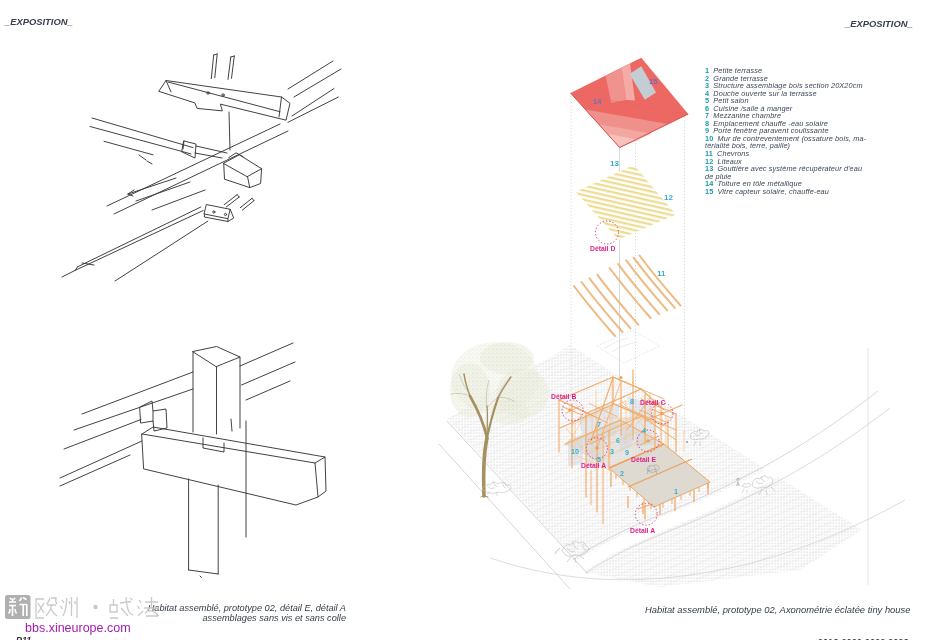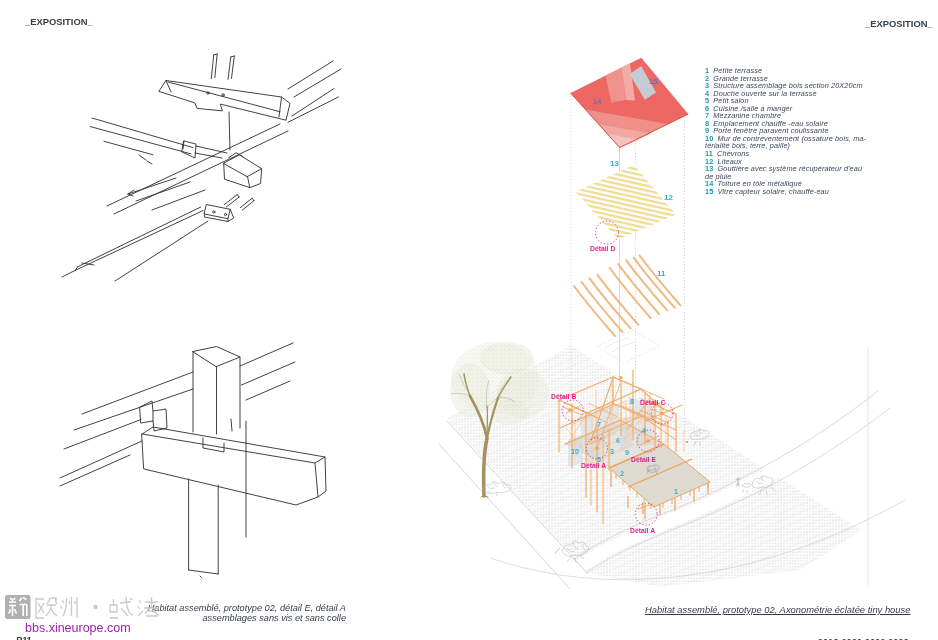--- a/index.html
+++ b/index.html
@@ -1,18 +1,18 @@
 <!DOCTYPE html>
 <html><head>
 <meta charset="utf-8">
 <style>
 html,body{margin:0;padding:0;background:#ffffff;}
 #page{position:relative;width:938px;height:640px;overflow:hidden;background:#ffffff;
   font-family:"Liberation Sans", sans-serif;}
-.expo{position:absolute;font-weight:bold;font-size:9.4px;color:#39404f;margin-left:20px;}
+.expo{position:absolute;font-weight:bold;font-style:italic;font-size:9.4px;color:#39404f;}
 .cap{position:absolute;font-style:italic;font-size:9.2px;color:#333b49;}
 .legend{position:absolute;left:705px;top:67px;width:245px;font-size:7.3px;line-height:7.55px;color:#3b4759;font-style:italic;letter-spacing:0.12px;}
 .legend b{color:#1a9ab0;font-style:normal;font-weight:bold;padding-right:2px;}
 .wm{position:absolute;left:25px;top:621px;font-size:12.5px;color:#a21caf;}
 .p11{position:absolute;left:16px;top:635px;font-size:9px;font-weight:bold;font-style:italic;color:#2f2f2f;}
 .dates{position:absolute;left:818px;top:637px;font-size:8.5px;font-weight:bold;color:#3a3a3a;letter-spacing:0.4px;}
 </style>
 </head>
 <body>
 <div id="page">
@@ -477,21 +477,21 @@
 <div><b>11</b> Chevrons</div>
 <div><b>12</b> Liteaux</div>
 <div><b>13</b> Gouttière avec système récupérateur d'eau</div>
 <div>de pluie</div>
 <div><b>14</b> Toiture en tôle métallique</div>
 <div><b>15</b> Vitre capteur solaire, chauffe-eau</div>
 </div>
 
 <div class="cap" style="left:144px;top:603px;width:202px;text-align:right;">Habitat assemblé, prototype 02, détail E, détail A<br>assemblages sans vis et sans colle</div>
 
-<div class="cap" style="left:645px;top:604px;font-size:9.4px;text-decoration:underline;">Habitat assemblé, prototype 02, Axonométrie  éclatée tiny house</div>
+<div class="cap" style="left:645px;top:604px;font-size:9.4px;">Habitat assemblé, prototype 02, Axonométrie  éclatée tiny house</div>
 
 <svg width="165" height="48" viewBox="0 0 165 48" style="position:absolute;left:0px;top:592px;">
 <rect x="5" y="3" width="25.5" height="24" rx="2.5" fill="#b0b0b0"></rect>
 <g stroke="#ffffff" stroke-width="1.7" fill="none">
 <path d="M9,10 L16,10 M12.5,6.5 L12.5,10 M10,6 L11.5,7.5 M15,6 L13.8,7.6"></path>
 <path d="M9,13.5 L16,13.5 M12.5,13.5 L12.5,24 M9.8,17 Q10.5,19.5 8.5,21.5 M15.2,17 Q14.8,19.5 16.5,21.5"></path>
 <path d="M19.5,9 Q21,7 21.5,5.5 M19.5,12.5 L27,12.5 M23,5.5 L26.5,7.5 M23.2,12.5 L23.2,24 M26.8,12.5 L26.8,24"></path>
 </g>
 <g stroke="#c9c9c9" stroke-width="1.3" fill="none">
 

